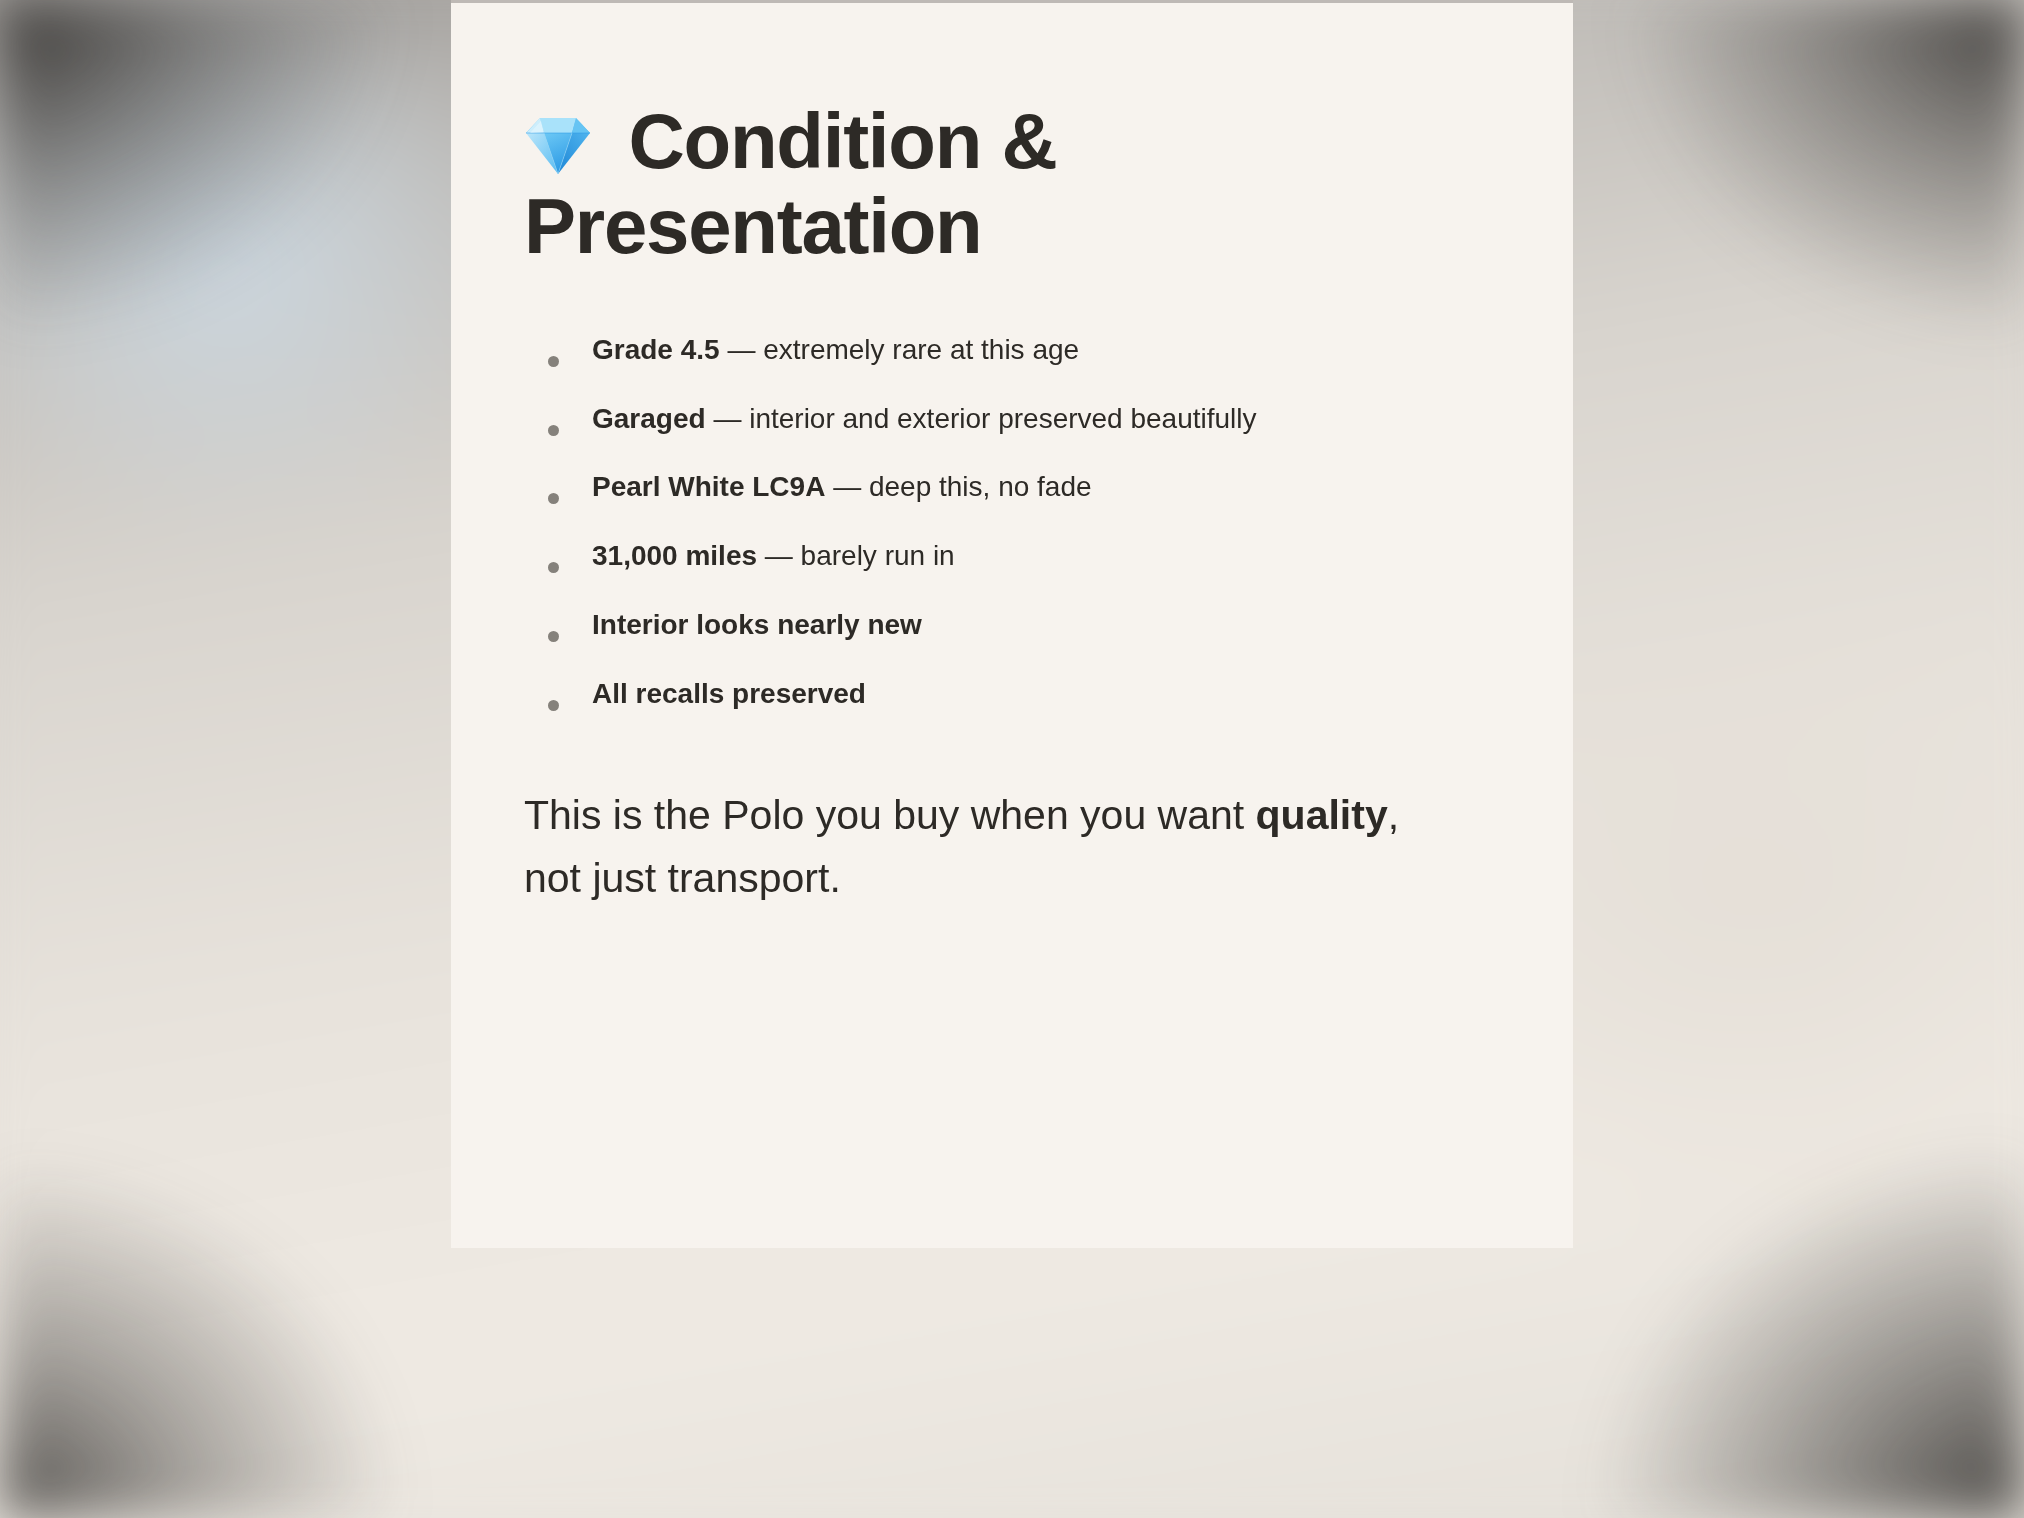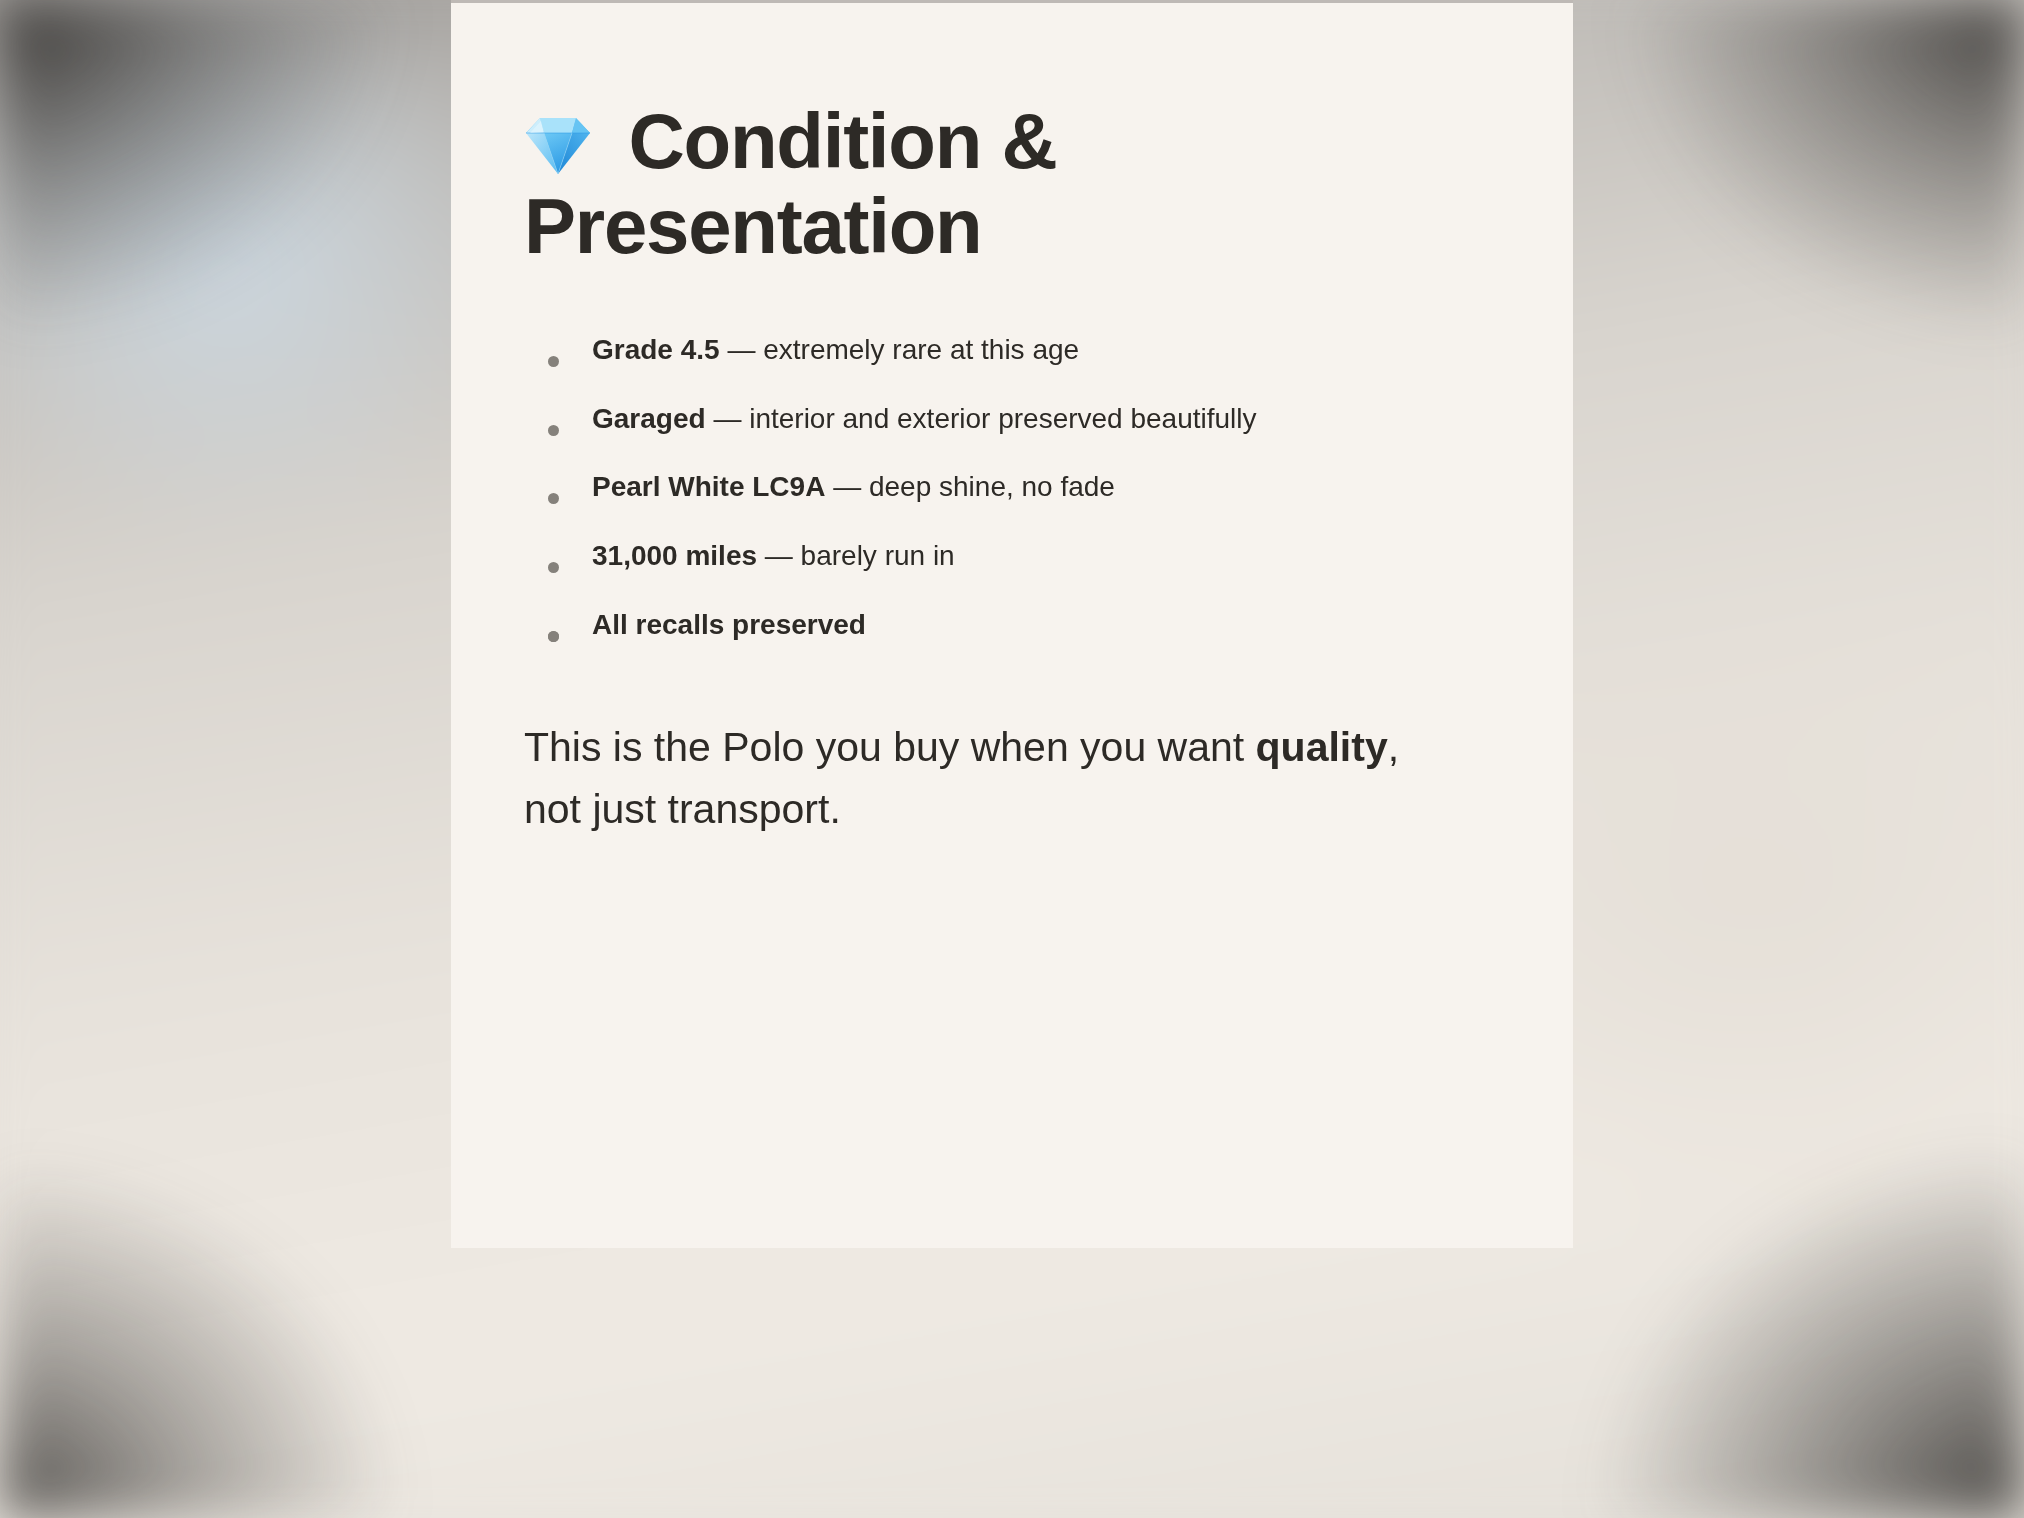--- a/index.html
+++ b/index.html
@@ -159,29 +159,29 @@
     <li>
       <span class="dot"></span>
       <span class="lead">Grade 4.5</span><span> — </span><span>extremely rare at this age</span>
     </li>
     <li>
       <span class="dot"></span>
       <span class="lead">Garaged</span><span> — </span><span>interior and exterior preserved beautifully</span>
     </li>
     <li>
       <span class="dot"></span>
-      <span class="lead">Pearl White LC9A</span><span> — </span><span>deep shine, no fade</span>
+      <span class="lead">Pearl White LC9A</span><span> — </span><span>deep this, no fade</span>
     </li>
     <li>
       <span class="dot"></span>
       <span class="lead">31,000 miles</span><span> — </span><span>barely run in</span>
     </li>
     <li>
       <span class="dot"></span>
-      <span></span><span></span>
+      <span class="lead">Interior looks nearly new</span><span></span><span></span>
     </li>
     <li>
       <span class="dot"></span>
       <span class="lead">All recalls preserved</span><span></span><span></span>
     </li>
   </ul>
 
   <p id="closing">
     <span>This is the Polo you buy when you want </span><span class="em">quality</span><span>, not just transport.</span>
   </p>

